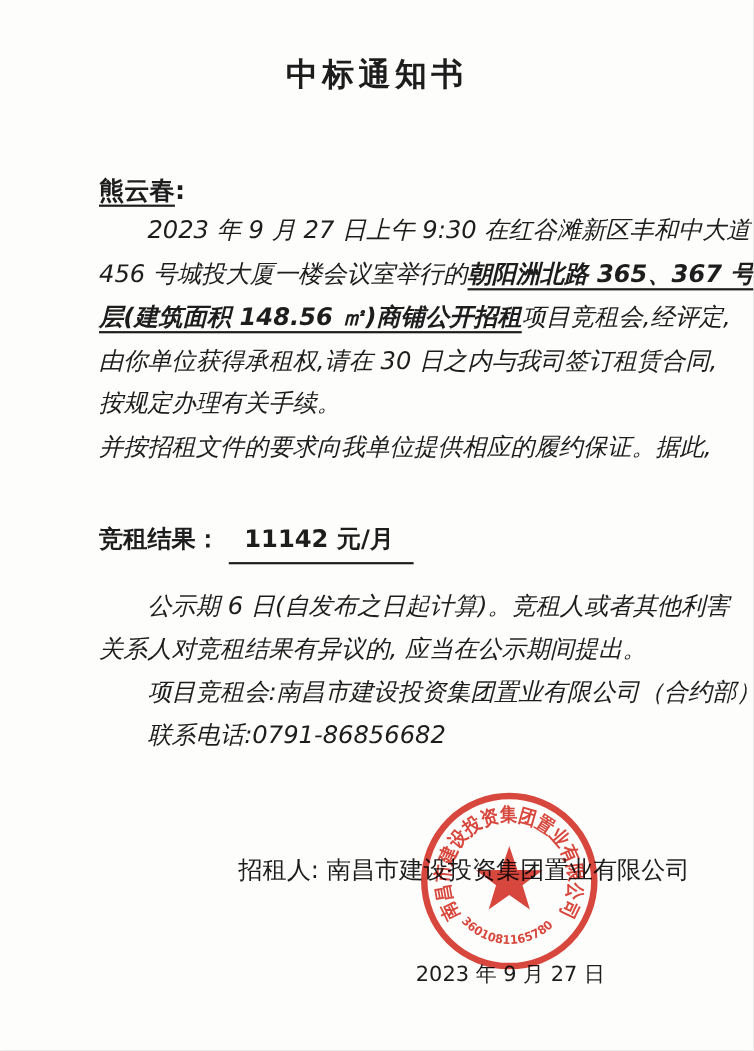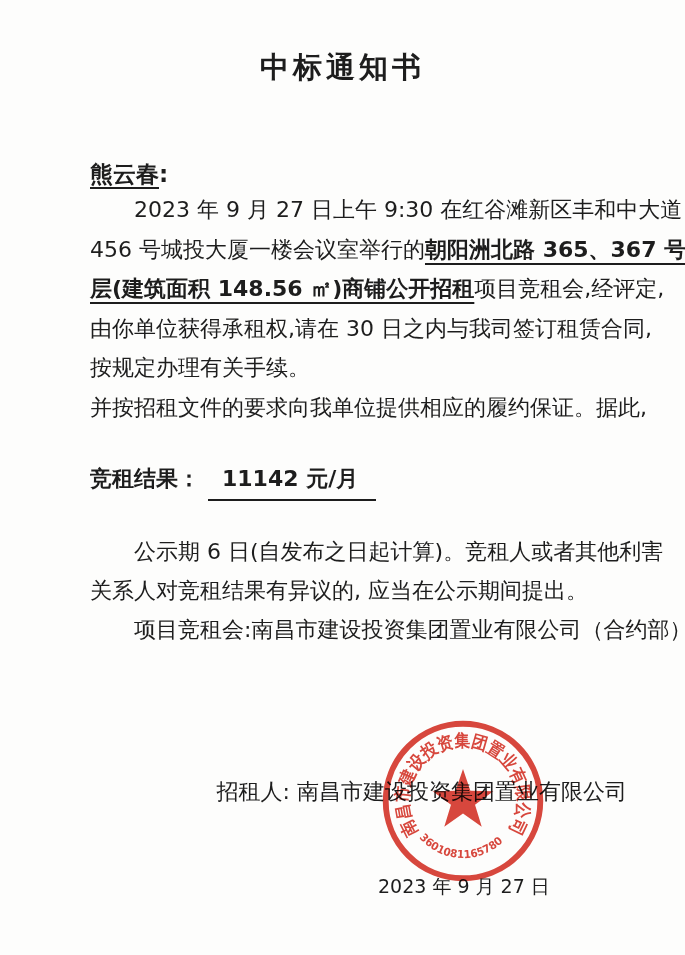--- a/index.html
+++ b/index.html
@@ -27,37 +27,39 @@
     text-underline-offset:5px;
     text-decoration-thickness:2px;
   }
   .body-block {
     position:absolute; top:190px; left:90px; width:545px;
     font-size:22px;
   }
   .line {
     height:39.5px; line-height:39.5px;
     white-space:nowrap;
+    font-style:italic;
   }
   .indent { text-indent:44px; }
   .em {
     font-weight:700;
     text-decoration:underline;
     text-underline-offset:6px;
     text-decoration-thickness:2px;
   }
   .result {
     position:absolute; top:459px; left:90px;
     font-size:22px; font-weight:700; line-height:39px;
   }
   .result-value {
     display:inline-block;
     margin-left:8px;
     padding:0 18px 1px 14px;
     border-bottom:2px solid #1d1d1d;
+    margin-top:12px;
   }
   .notice-block {
     position:absolute; top:532px; left:90px; width:545px;
     font-size:22px;
   }
   .notice-block .line { height:39px; line-height:39px; }
   .signature {
     position:absolute; top:772px; left:0; width:627px;
     text-align:right; font-size:22px; line-height:39px;
     white-space:nowrap;
@@ -95,20 +97,21 @@
     <div class="line">按规定办理有关手续。</div>
     <div class="line">并按招租文件的要求向我单位提供相应的履约保证。据此,</div>
   </div>
 
   <div class="result"><span>竞租结果：</span><span class="result-value">11142 元/月</span></div>
 
   <div class="notice-block">
     <div class="line indent">公示期 6 日(自发布之日起计算)。竞租人或者其他利害</div>
     <div class="line">关系人对竞租结果有异议的, 应当在公示期间提出。</div>
     <div class="line indent">项目竞租会:南昌市建设投资集团置业有限公司（合约部）</div>
+    <div class="line indent">联系电话:0791-86856682</div>
   </div>
 
   <div class="signature">招租人: 南昌市建设投资集团置业有限公司</div>
 
   <div class="sign-date">2023 年 9 月 27 日</div>
 
   <svg class="stamp" viewBox="0 0 200 200" xmlns="http://www.w3.org/2000/svg">
     <defs>
       <path id="sealArcTop" d="M 46.8,137.3 A 65,65 0 1 1 153.2,137.3" fill="none"></path>
       <path id="sealArcBottom" d="M 47.9,143.7 A 68,68 0 0 0 152.1,143.7" fill="none"></path>

